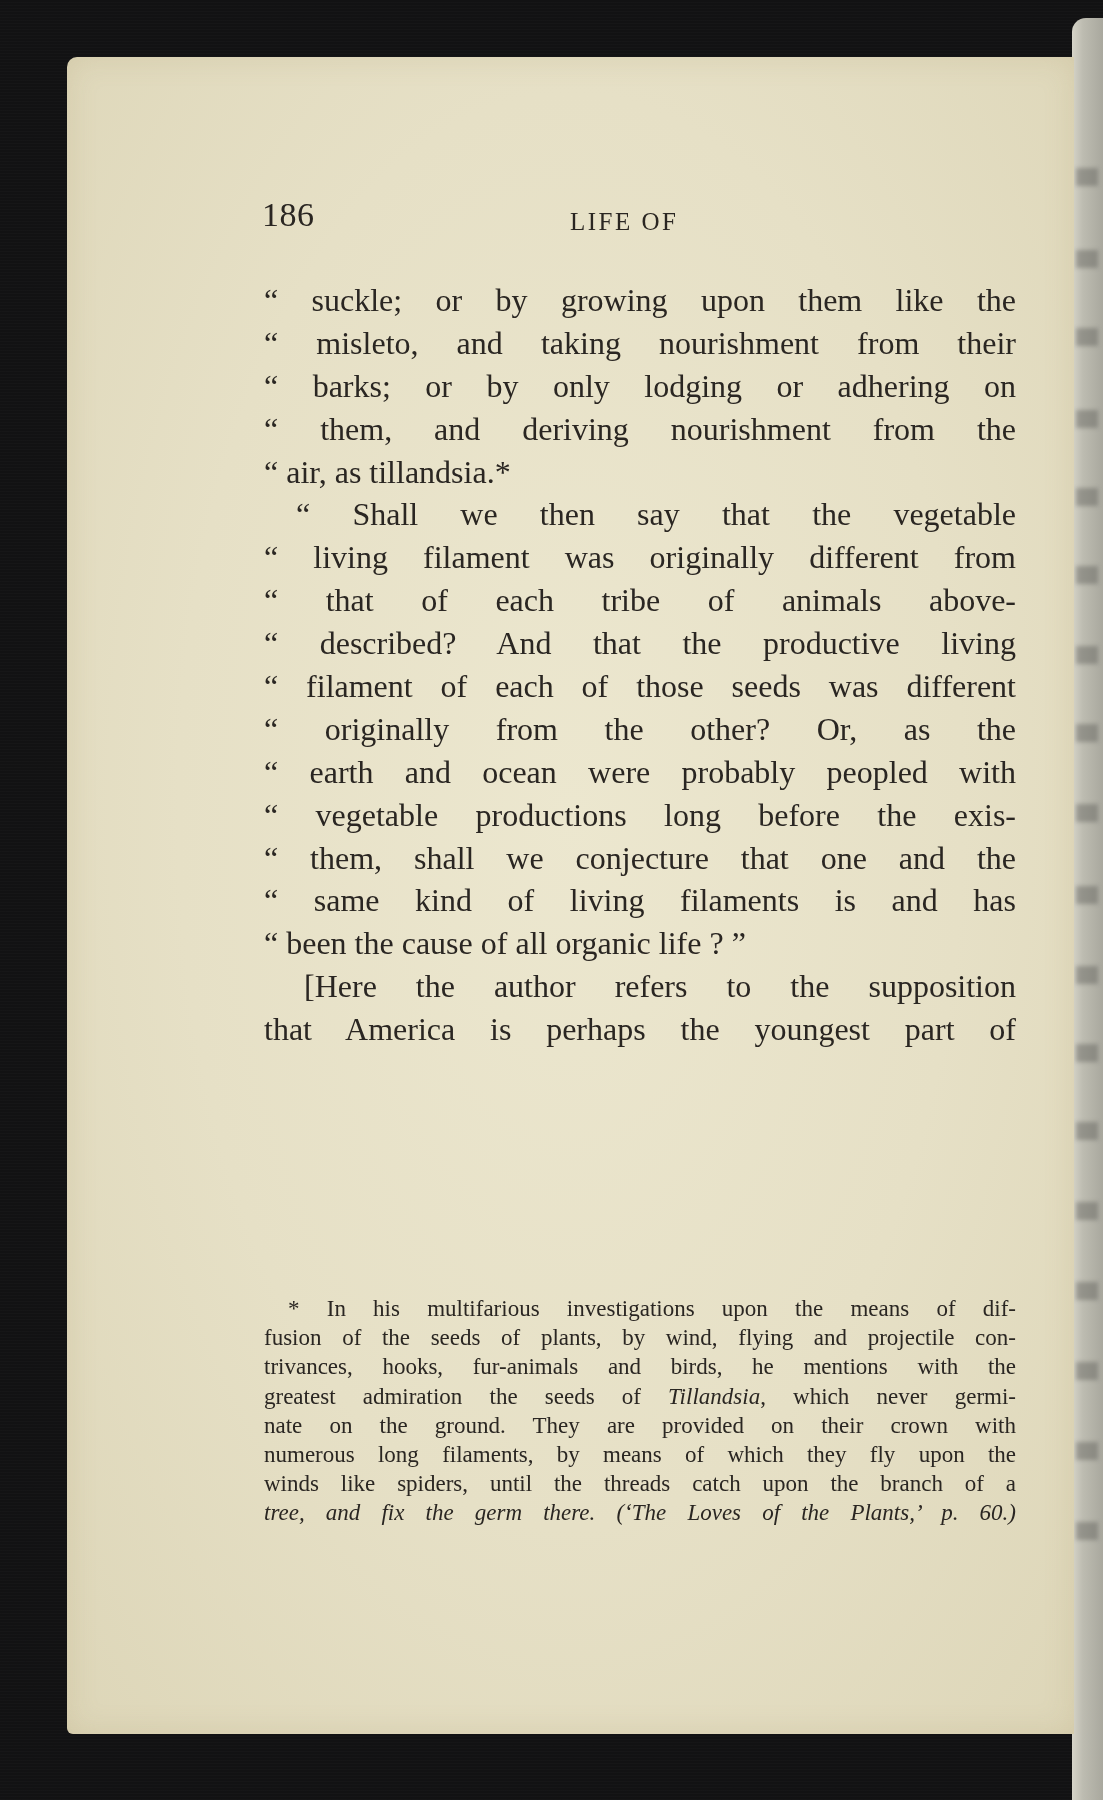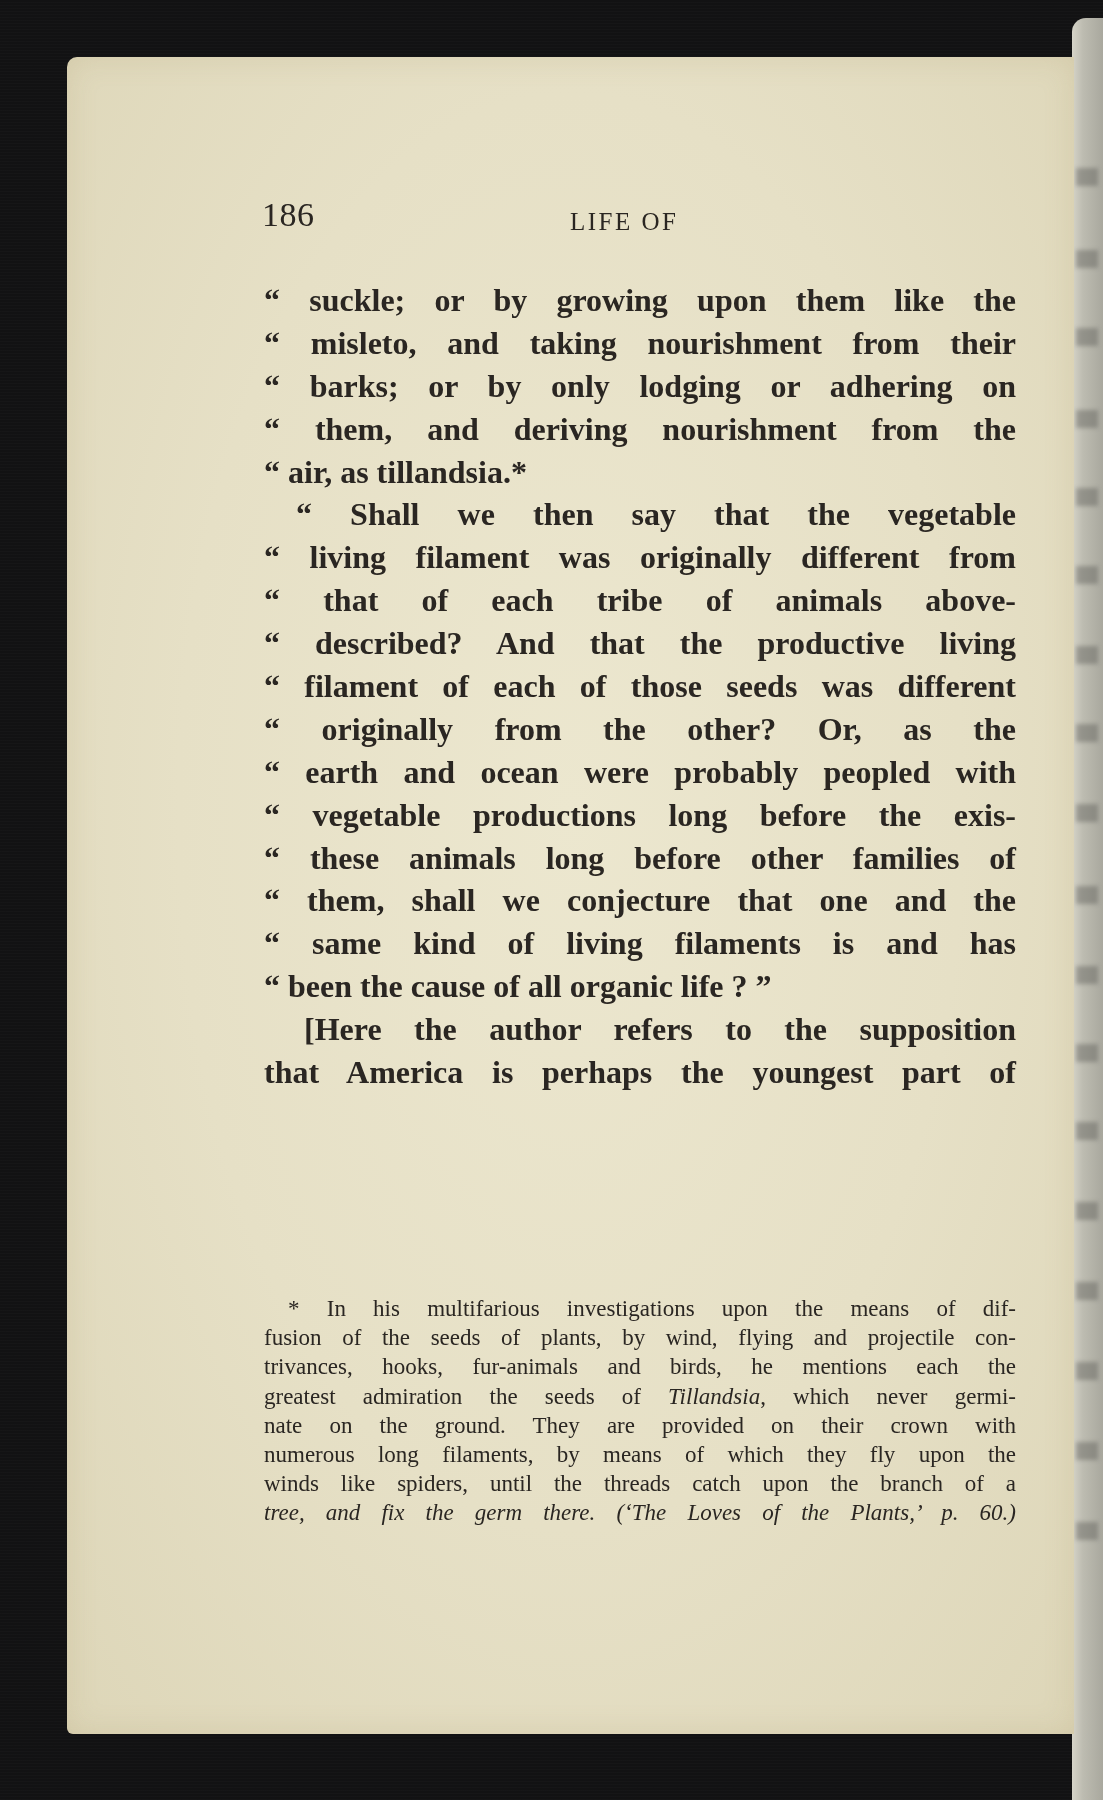--- a/index.html
+++ b/index.html
@@ -37,21 +37,21 @@
       position: absolute; left: 0; top: 0; font-size: 34px; letter-spacing: 0.5px;
     }
     .head-title {
       position: absolute; left: 308px; top: 12px; font-size: 25px; letter-spacing: 2.5px;
     }
     .body-text {
       position: absolute; left: 264px; top: 279px; width: 752px;
     }
     .line {
       height: 42.9px; font-size: 32px; line-height: 42.9px; white-space: nowrap;
-      text-align: justify; text-align-last: justify; font-weight: bold;
+      text-align: justify; text-align-last: justify;
     }
     .line.last { text-align-last: left; }
     .line.indent { padding-left: 32px; }
     .line.para-start { padding-left: 40px; }
     .footnote {
       position: absolute; left: 264px; top: 1294px; width: 752px;
     }
     .fline {
       height: 29.2px; font-size: 23px; line-height: 29.2px; white-space: nowrap;
       text-align: justify; text-align-last: justify;
@@ -100,30 +100,29 @@
   <div class="line">“ them, and deriving nourishment from the</div>
   <div class="line last">“ air, as tillandsia.*</div>
   <div class="line indent">“ Shall we then say that the vegetable</div>
   <div class="line">“ living filament was originally different from</div>
   <div class="line">“ that of each tribe of animals above-</div>
   <div class="line">“ described? And that the productive living</div>
   <div class="line">“ filament of each of those seeds was different</div>
   <div class="line">“ originally from the other? Or, as the</div>
   <div class="line">“ earth and ocean were probably peopled with</div>
   <div class="line">“ vegetable productions long before the exis-</div>
-  <div class="line">“ these animals long before other families of</div>
   <div class="line">“ them, shall we conjecture that one and the</div>
   <div class="line">“ same kind of living filaments is and has</div>
   <div class="line last">“ been the cause of all organic life ? ”</div>
   <div class="line para-start">[Here the author refers to the supposition</div>
   <div class="line">that America is perhaps the youngest part of</div>
 </div>
 
 <div class="footnote">
   <div class="fline first">* In his multifarious investigations upon the means of dif-</div>
   <div class="fline">fusion of the seeds of plants, by wind, flying and projectile con-</div>
-  <div class="fline">trivances, hooks, fur-animals and birds, he mentions each the</div>
+  <div class="fline">trivances, hooks, fur-animals and birds, he mentions with the</div>
   <div class="fline"><span>greatest admiration the seeds of </span><em>Tillandsia</em><span>, which never germi-</span></div>
   <div class="fline">nate on the ground. They are provided on their crown with</div>
   <div class="fline">numerous long filaments, by means of which they fly upon the</div>
   <div class="fline">winds like spiders, until the threads catch upon the branch of a</div>
   <div class="fline last">tree, and fix the germ there. (‘The Loves of the Plants,’ p. 60.)</div>
 </div>
 
 </body></html>

